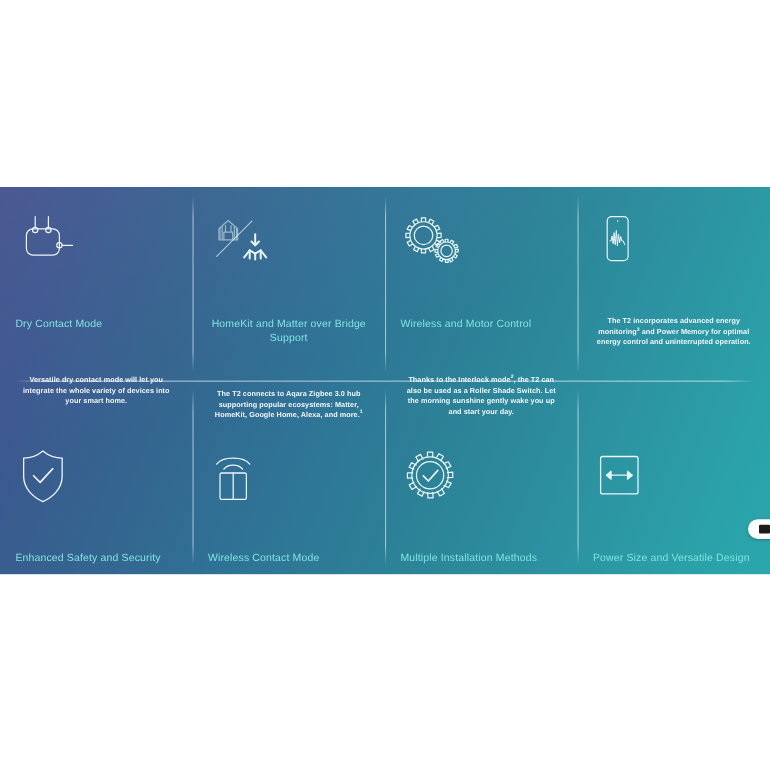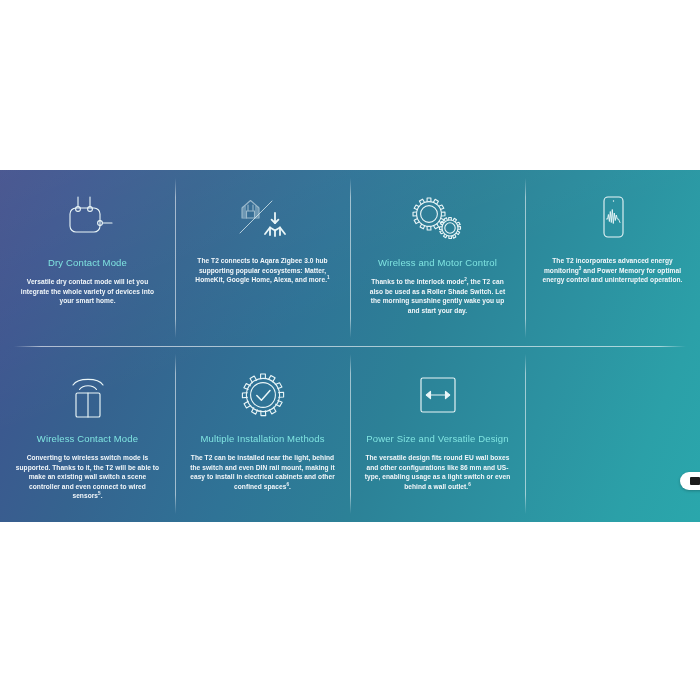--- a/index.html
+++ b/index.html
@@ -53,23 +53,24 @@
     display: grid;
     grid-template-columns: repeat(4, 1fr);
     grid-template-rows: repeat(2, 1fr);
     z-index: 2;
   }
 
   .cell {
     position: relative;
     display: flex;
     flex-direction: column;
-    align-items: center;
+    align-items: flex-start;
     padding: 16px 14px 0 14px;
     box-sizing: border-box;
+    gap: 32px;
   }
 
   .cell .icon-wrap {
     height: 56px;
     display: flex;
     align-items: center;
     justify-content: center;
     margin-top: 6px;
   }
 
@@ -189,20 +190,21 @@
             <path d="M8 38 L40 6" stroke-width="1" opacity="0.7"></path>
             <g stroke-width="1.8">
               <path d="M43 18 L43 28"></path>
               <path d="M39.6 24.6 L43 28 L46.4 24.6"></path>
               <path d="M33 39 L38 32.5 L43 35.5 L48 32.5 L53 39"></path>
               <path d="M38 32.5 L38 40 M48 32.5 L48 40"></path>
               <path d="M43 35.5 L43 41"></path>
             </g>
           </svg>
         </div>
+        <div class="feature-title">HomeKit and Matter over Bridge Support</div>
         <div class="feature-desc"><span>The T2 connects to Aqara Zigbee 3.0 hub supporting popular ecosystems: Matter, HomeKit, Google Home, Alexa, and more.</span><sup>1</sup></div>
       </div>
 
       <div class="cell">
         <div class="icon-wrap">
           <svg width="60" height="48" viewBox="0 0 60 48" fill="none" stroke="#eaf6f8" stroke-width="1.1" stroke-linejoin="round">
             <g transform="translate(21,18)">
               <path d="M0,-15.5 3.3,-14.9 5.4,-14.1 8.5,-13 11,-11 13,-8.5 14.4,-5.4 15.2,-2 15.2,2 14.4,5.4 13,8.5 11,11 8.5,13 5.4,14.4 2,15.2 -2,15.2 -5.4,14.4 -8.5,13 -11,11 -13,8.5 -14.4,5.4 -15.2,2 -15.2,-2 -14.4,-5.4 -13,-8.5 -11,-11 -8.5,-13 -5.4,-14.4 -2,-15.2 Z" opacity="0"></path>
               <g>
                 <circle r="8.4"></circle>
@@ -247,20 +249,30 @@
         <div class="icon-wrap">
           <svg width="44" height="52" viewBox="0 0 44 52" fill="none" stroke="#eaf6f8" stroke-width="1.1" stroke-linecap="round" stroke-linejoin="round">
             <rect x="13" y="3" width="19" height="40" rx="4"></rect>
             <circle cx="22.5" cy="7" r="0.7" fill="#eaf6f8" stroke="none"></circle>
             <path d="M15.5 25 L16.6 25 L17.4 20.5 L18.4 27.5 L19.3 17.5 L20.3 28.5 L21.3 15.5 L22.3 29.5 L23.3 19 L24.3 26.5 L25.3 21 L26.3 25 L27.5 25 L29 28.5" stroke-width="0.9"></path>
           </svg>
         </div>
         <div class="feature-desc"><span>The T2 incorporates advanced energy monitoring</span><sup>3</sup><span> and Power Memory for optimal energy control and uninterrupted operation.</span></div>
       </div>
 
+      <div class="cell">
+        <div class="icon-wrap">
+          <svg width="50" height="52" viewBox="0 0 50 52" fill="none" stroke="#eaf6f8" stroke-width="1.2" stroke-linecap="round" stroke-linejoin="round">
+            <path d="M25 3 C19 8, 12 9.5, 7.5 9.5 L7.5 26 C7.5 37, 16 45, 25 49 C34 45, 42.5 37, 42.5 26 L42.5 9.5 C38 9.5, 31 8, 25 3 Z"></path>
+            <path d="M16.5 25.5 L22.5 31.5 L34 19" stroke-width="1.5"></path>
+          </svg>
+        </div>
+        <div class="feature-title">Enhanced Safety and Security</div>
+        <div class="feature-desc"><span>Enjoy peace of mind with T2's smart safety features: overheat/overload protection and customizable power limit.</span><sup>4</sup></div>
+      </div>
 
       <div class="cell">
         <div class="icon-wrap">
           <svg width="46" height="50" viewBox="0 0 46 50" fill="none" stroke="#eaf6f8" stroke-width="1.15" stroke-linecap="round">
             <path d="M8 14 C13 6.5, 33 6.5, 38 14"></path>
             <path d="M14.5 18.5 C18 13.5, 28 13.5, 31.5 18.5"></path>
             <rect x="11" y="22" width="24" height="24" rx="1.6"></rect>
             <path d="M23 22 L23 46"></path>
           </svg>
         </div>

